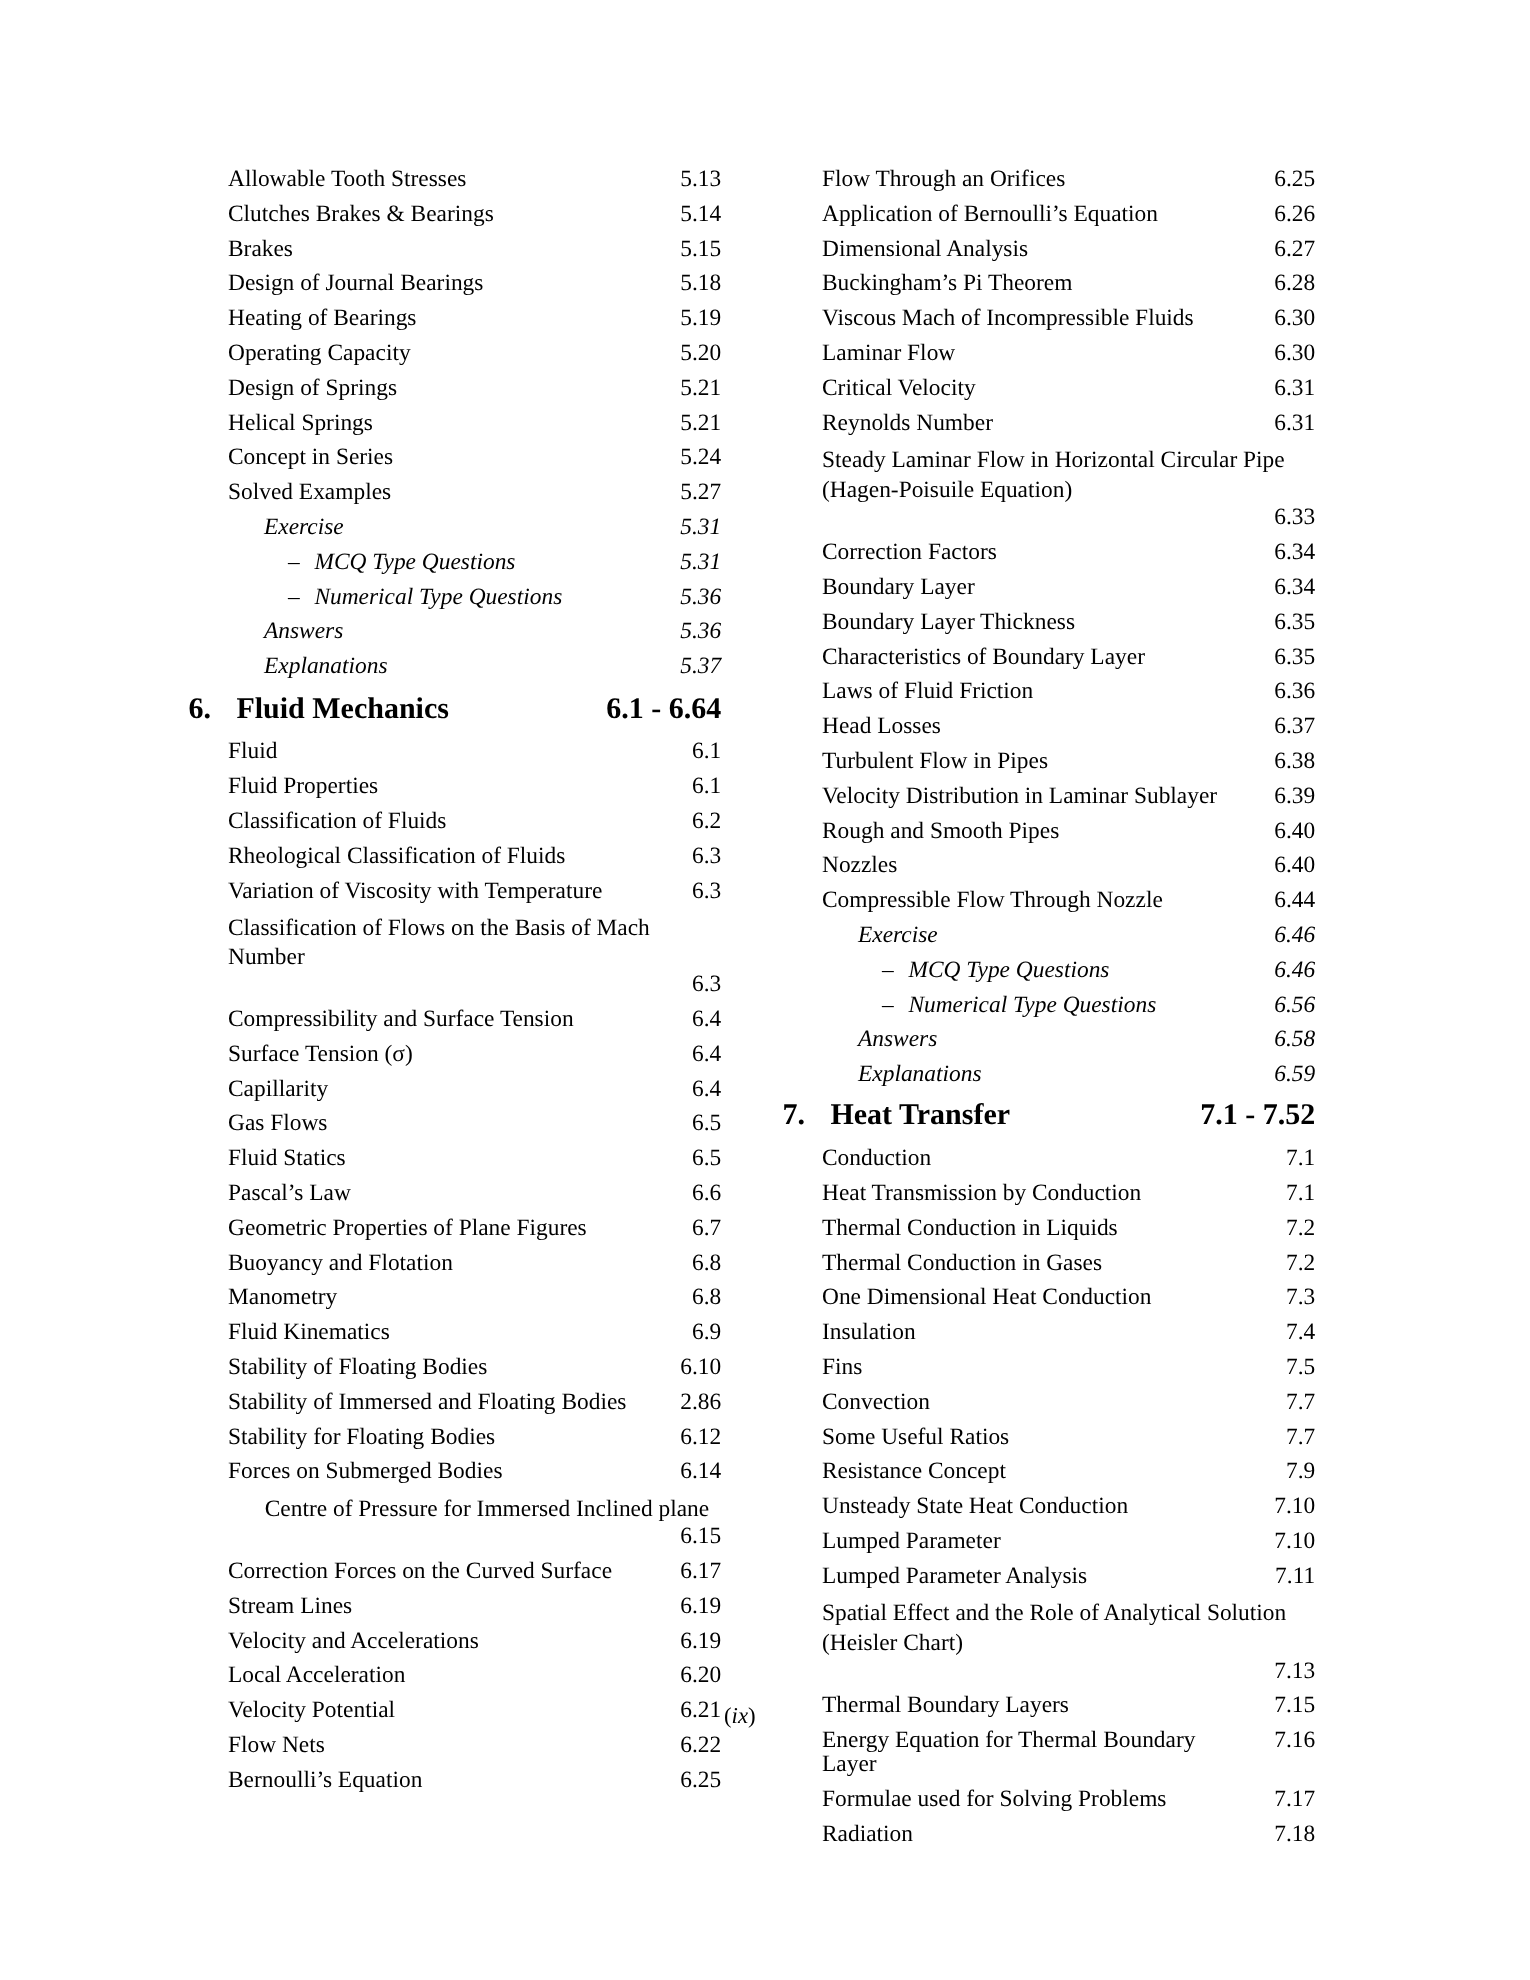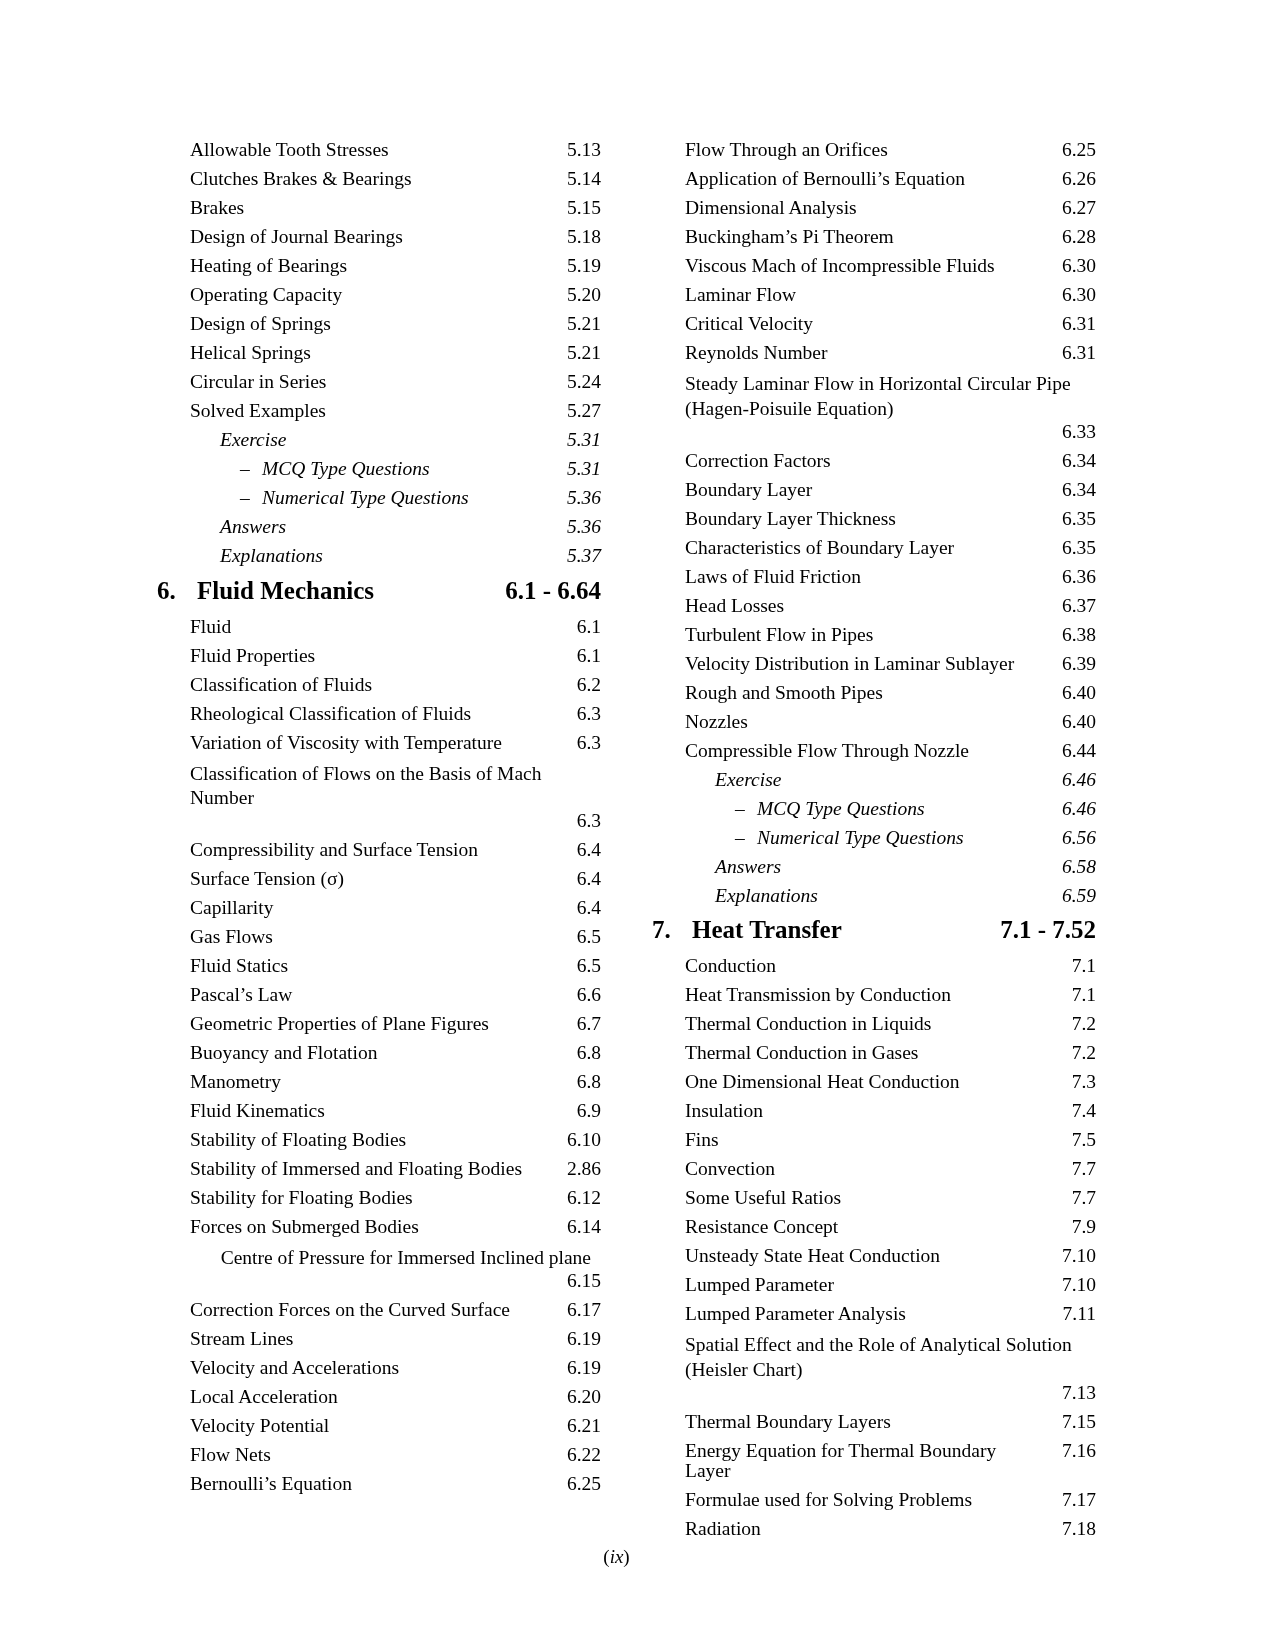--- a/index.html
+++ b/index.html
@@ -100,21 +100,21 @@
   }
   .chapter .range {
     flex: 0 0 auto;
     white-space: nowrap;
     text-align: right;
   }
 
   .footer {
     position: absolute;
     left: 0;
-    top: 1546px;
+    top: 1420px;
     width: 1233px;
     text-align: center;
     font-size: 19px;
     font-style: italic;
   }
   .footer .paren { font-style: normal; }
 </style>
 </head>
 <body>
 
@@ -148,21 +148,21 @@
         </div>
         <div class="entry lvl-0">
           <span class="title">Design of Springs</span>
           <span class="pageno">5.21</span>
         </div>
         <div class="entry lvl-0">
           <span class="title">Helical Springs</span>
           <span class="pageno">5.21</span>
         </div>
         <div class="entry lvl-0">
-          <span class="title">Circular in Series</span>
+          <span class="title">Concept in Series</span>
           <span class="pageno">5.24</span>
         </div>
         <div class="entry lvl-0">
           <span class="title">Solved Examples</span>
           <span class="pageno">5.27</span>
         </div>
         <div class="entry lvl-1">
           <span class="title">Exercise</span>
           <span class="pageno">5.31</span>
         </div>

